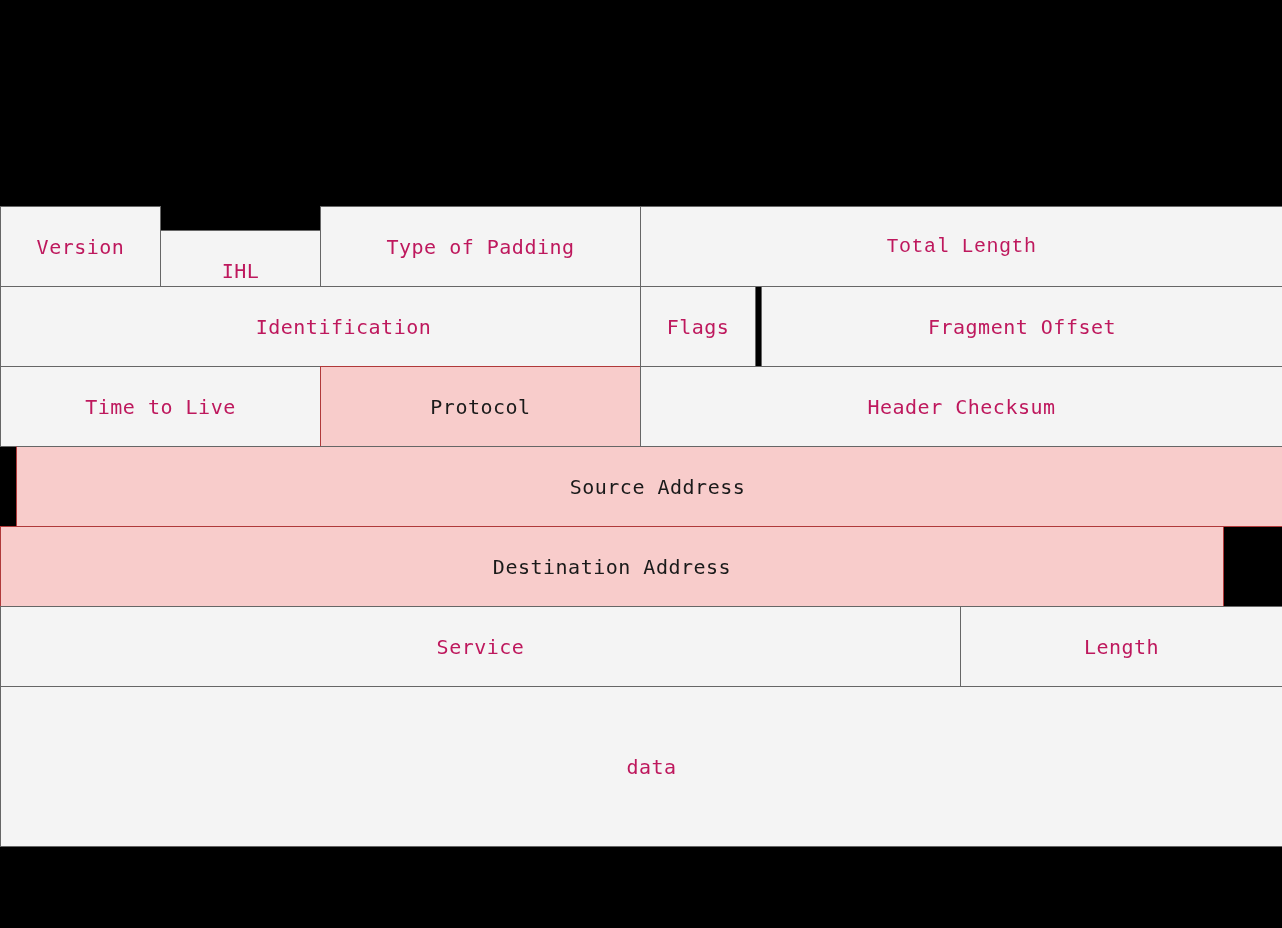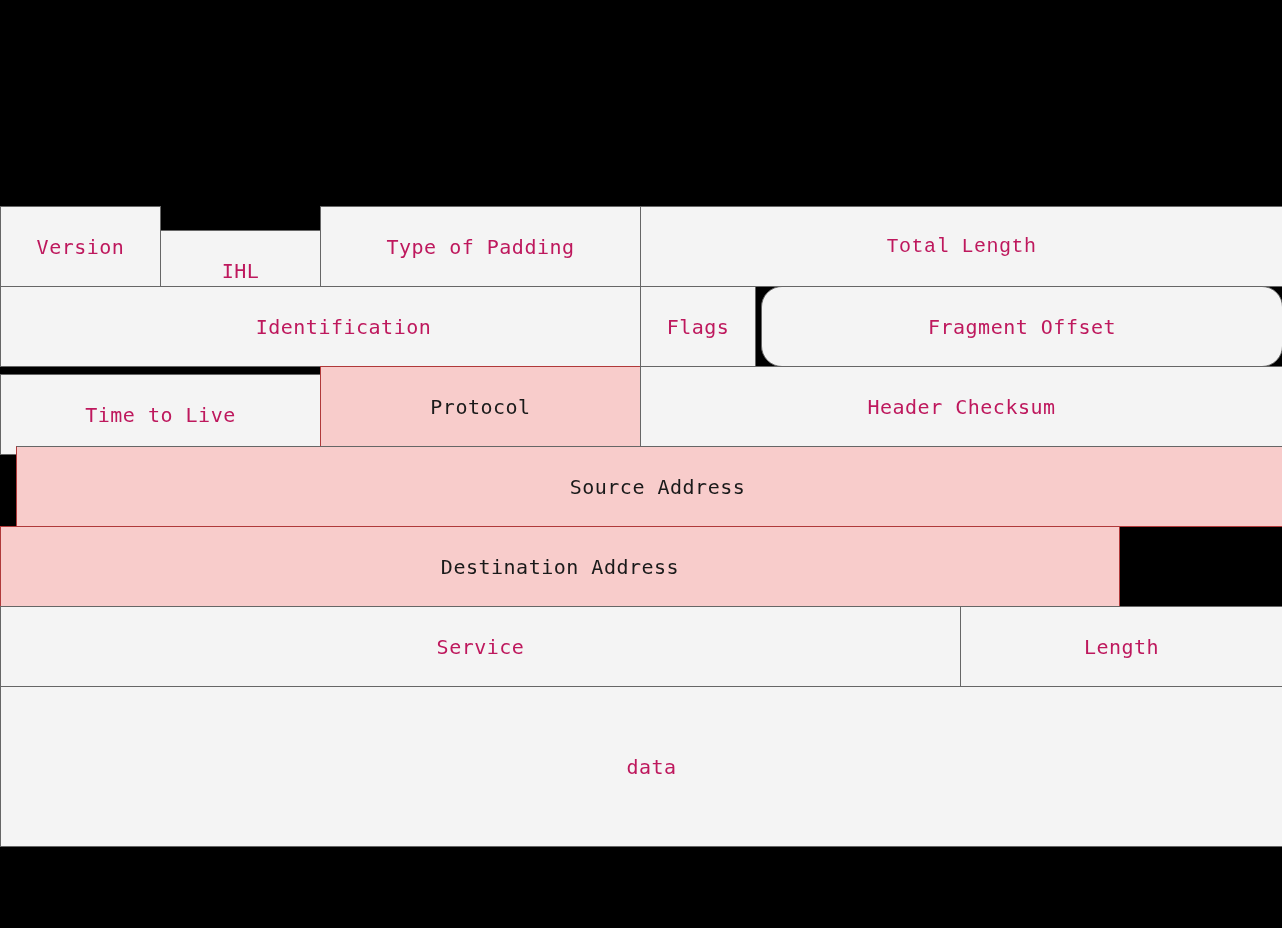--- a/index.html
+++ b/index.html
@@ -76,29 +76,29 @@
 
   <div id="diagram">
 
     <div class="cell" style="left:0px; top:0px; width:161px; height:81px;">Version</div>
     <div class="cell" style="left:160px; top:0px; width:161px; height:81px;margin-top:24px;">IHL</div>
     <div class="cell" style="left:320px; top:0px; width:321px; height:81px;">Type of Padding</div>
     <div class="cell" style="left:640px; top:0px; width:643px; height:81px;font-family:Liberation Mono, monospace;">Total Length</div>
 
     <div class="cell" style="left:0px; top:80px; width:687px; height:81px;">Identification</div>
     <div class="cell" style="left:640px; top:80px; width:116px; height:81px;">Flags</div>
-    <div class="cell" style="left:761px; top:80px; width:522px; height:81px;border-radius:21px;">Fragment Offset</div>
+    <div class="cell" style="left:761px; top:80px; width:522px; height:81px;">Fragment Offset</div>
 
-    <div class="cell" style="left:0px; top:168px; width:321px; height:81px;">Time to Live</div>
+    <div class="cell" style="left:0px; top:160px; width:321px; height:81px;">Time to Live</div>
     <div class="cell hl hl-rightgray" style="left:320px; top:160px; width:321px; height:81px;">Protocol</div>
     <div class="cell" style="left:640px; top:160px; width:643px; height:81px;">Header Checksum</div>
 
     <div class="cell hl hl-topgray" style="left:16px; top:240px; width:1283px; height:81px;">Source Address</div>
 
-    <div class="cell hl hl-botgray" style="left:0px; top:320px; width:1120px; height:81px;">Destination Address</div>
+    <div class="cell hl hl-botgray" style="left:0px; top:320px; width:1224px; height:81px;">Destination Address</div>
 
     <div class="cell" style="left:0px; top:400px; width:961px; height:81px;">Service</div>
     <div class="cell" style="left:960px; top:400px; width:323px; height:81px;">Length</div>
 
     <div class="cell" style="left:0px; top:480px; width:1283px; height:161px;padding-left:20px;">data</div>
 
   </div>
 </div>
 
 </body></html>

